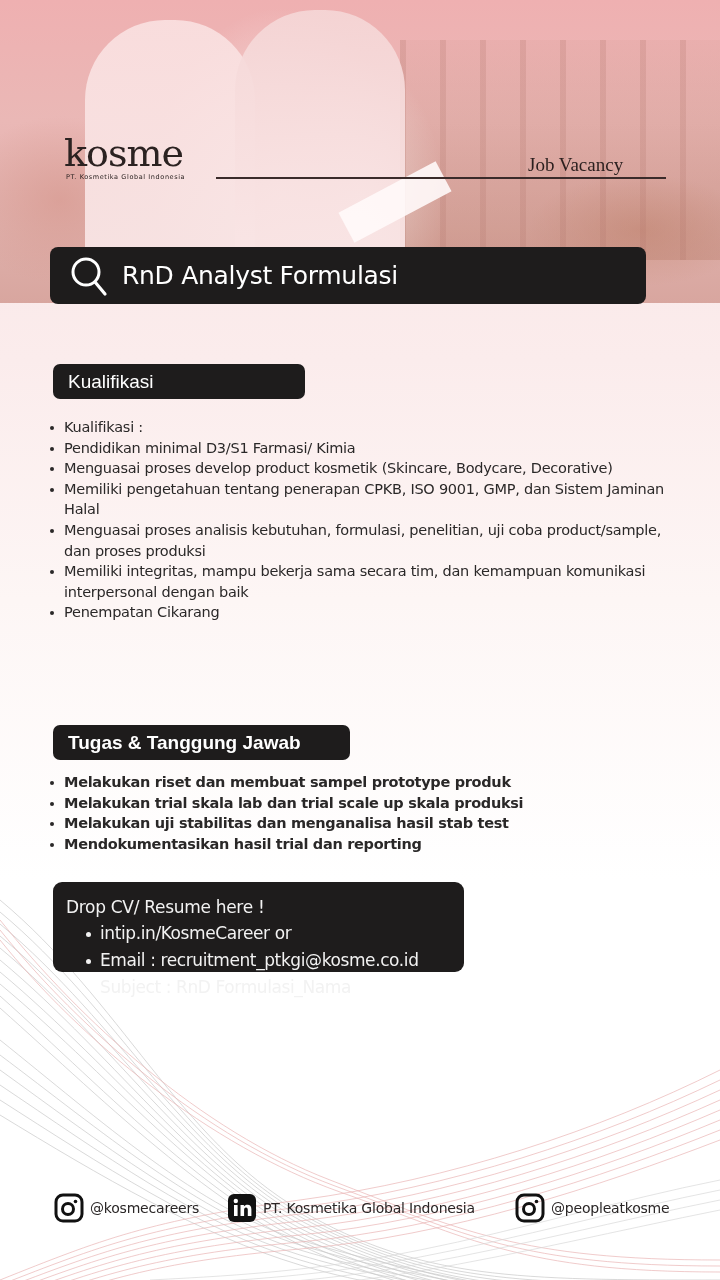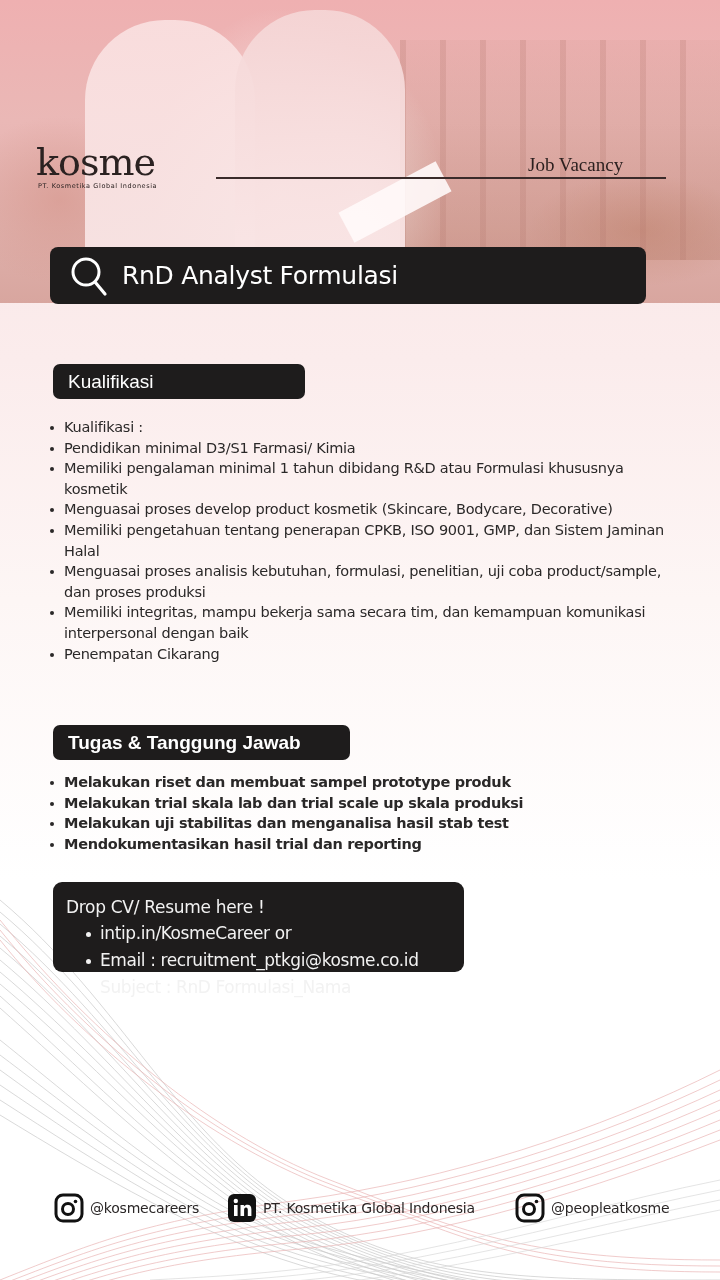--- a/index.html
+++ b/index.html
@@ -35,21 +35,21 @@
     .hero .person2 {
       position: absolute; left: 235px; top: 10px; width: 170px; height: 300px;
       border-radius: 80px 80px 0 0;
       background: linear-gradient(180deg, rgba(245,215,215,0.9), rgba(250,232,232,0.95));
     }
     .hero .paper {
       position: absolute; left: 340px; top: 185px; width: 110px; height: 34px;
       background: rgba(255,250,250,0.9); transform: rotate(-28deg);
     }
     .logo {
-      position: absolute; left: 36px; top: 134px; width: 150px; margin-top: 9px;
+      position: absolute; left: 64px; top: 134px; width: 150px;
     }
     .logo-word {
       font-family: "DejaVu Serif", serif; font-size: 38px; letter-spacing: -1px;
       color: #2b2221; line-height: 38px; font-weight: normal;
     }
     .logo-sub {
       font-family: "DejaVu Sans", sans-serif; font-size: 6.5px; letter-spacing: 0.6px;
       color: #2b2221; margin-top: 1px; padding-left: 2px;
     }
     .job-vacancy {
@@ -133,21 +133,20 @@
   </svg>
   <span class="title">RnD Analyst Formulasi</span>
 </div>
 
 <div class="section-header sh-kual">
   <span>Kualifikasi</span>
 </div>
 <ul class="list list-kual">
   <li>Kualifikasi :</li>
   <li>Pendidikan minimal D3/S1 Farmasi/ Kimia</li>
-  <li>Memiliki pengalaman minimal 1 tahun dibidang R&amp;D atau Formulasi khususnya kosmetik</li>
   <li>Menguasai proses develop product kosmetik (Skincare, Bodycare, Decorative)</li>
   <li>Memiliki pengetahuan tentang penerapan CPKB, ISO 9001, GMP, dan Sistem Jaminan Halal</li>
   <li>Menguasai proses analisis kebutuhan, formulasi, penelitian, uji coba product/sample, dan proses produksi</li>
   <li>Memiliki integritas, mampu bekerja sama secara tim, dan kemampuan komunikasi interpersonal dengan baik</li>
   <li>Penempatan Cikarang</li>
 </ul>
 
 <div class="section-header sh-tugas">
   <span>Tugas &amp; Tanggung Jawab</span>
 </div>

